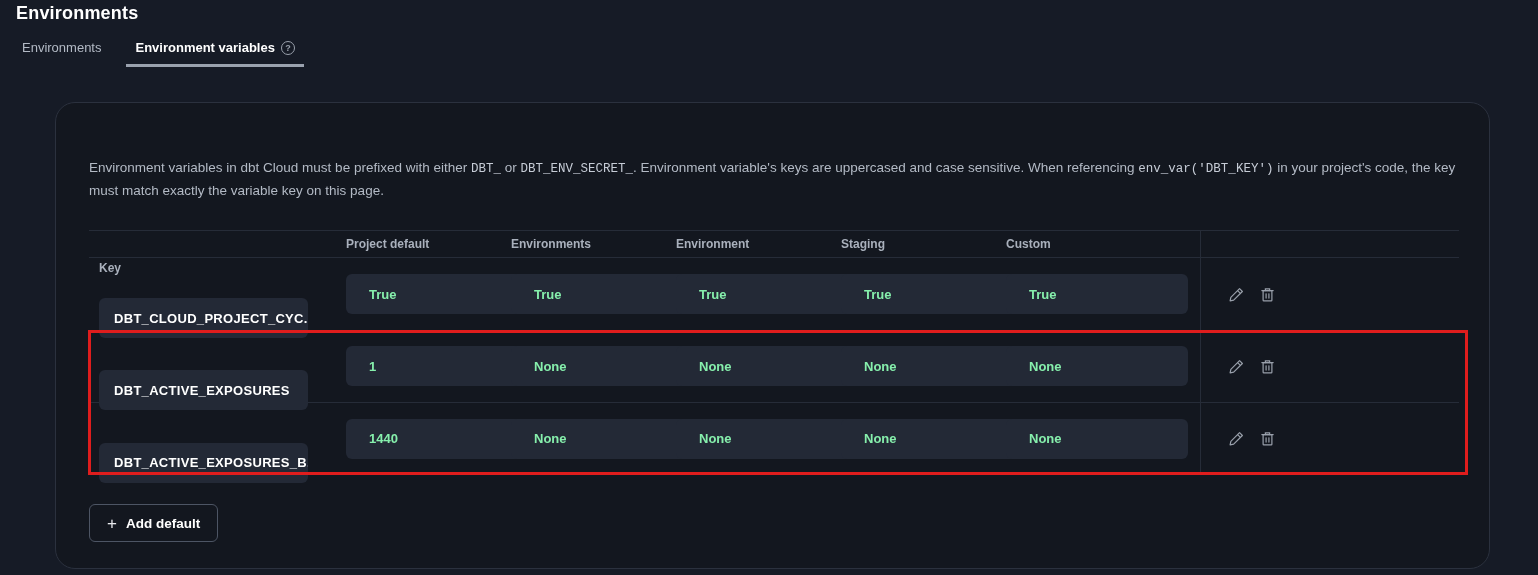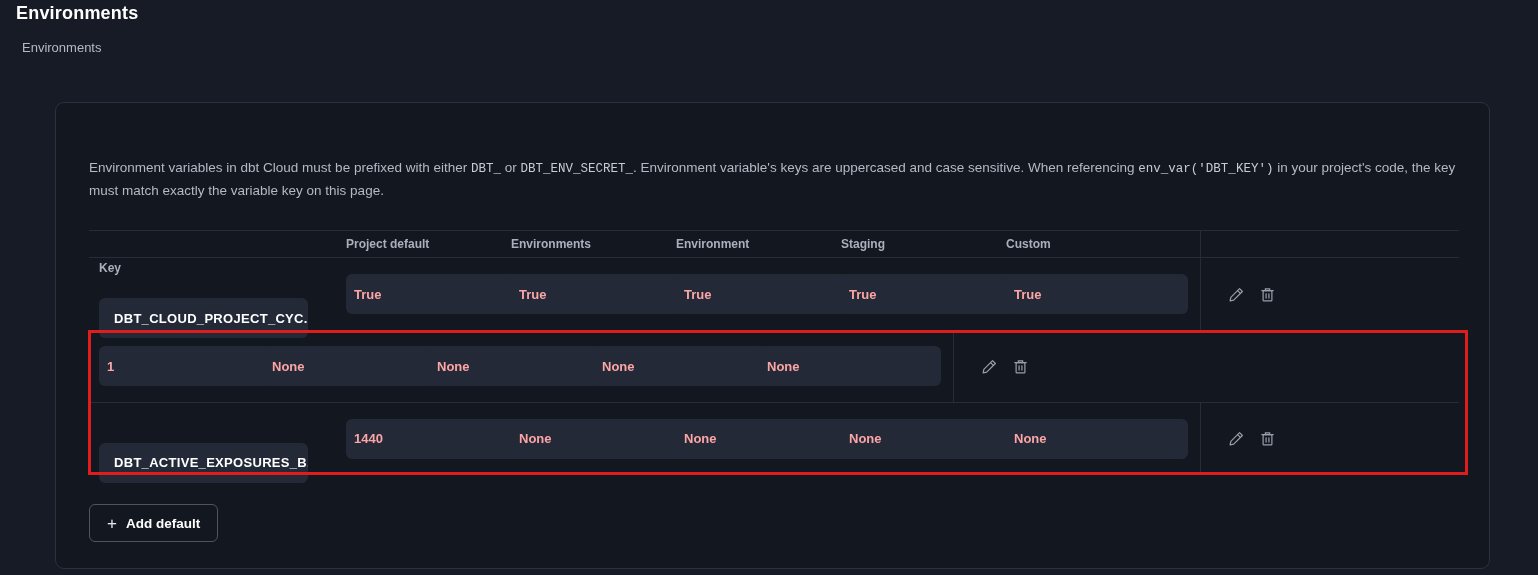--- a/index.html
+++ b/index.html
@@ -33,21 +33,21 @@
   .help-icon{
     display:inline-flex;align-items:center;justify-content:center;
     width:14px;height:14px;border:1px solid var(--icon-grey);border-radius:50%;
     font-size:9px;color:var(--icon-grey);font-weight:700;
   }
   
   .card{
     margin:35px 48px 0 55px;
     background:var(--card-bg);
     border:1px solid var(--card-border);
-    border-radius:9px;
+    border-radius:20px;
     padding:54px 32px 31px 33px;
     height:467px;
   }
   .description{
     font-size:13.5px;line-height:21px;color:var(--text-dim);max-width:1372px;
   }
   .description .code{
     font-family:"Liberation Mono","DejaVu Sans Mono",monospace;
     font-size:12.5px;color:#c6ccd6;
   }
@@ -77,21 +77,21 @@
   }
   .thead .action-col{border-left:1px solid var(--line);}
   .cell-box{
     display:flex;align-items:center;height:40px;border-radius:6px;
     background:var(--cell-bg);font-size:13px;
   }
   .key-box{
     width:209px;padding:0 15px;font-weight:700;color:#ffffff;letter-spacing:.3px;
     white-space:nowrap;overflow:hidden;
   }
-  .val-box{width:181px;padding:0 8px;font-weight:600;color:#fca5a5;}
+  .val-box{width:181px;padding:0 23px;font-weight:600;color:#86efac;}
   .custom-col .val-box{width:182px;}
   .icon-btn{
     width:18px;height:18px;color:var(--icon-grey);cursor:pointer;
     display:inline-flex;align-items:center;justify-content:center;
   }
   .icon-btn svg{width:17px;height:17px;}
   
   .add-btn{
     margin-top:29px;display:inline-flex;align-items:center;gap:9px;
     background:transparent;border:1px solid #4d5564;border-radius:6px;
@@ -104,20 +104,24 @@
 </head>
 <body>
 
 <header class="page-header">
   <h1 class="page-title">Environments</h1>
 </header>
 
 <nav class="tab-bar">
   <div class="tab">
     <span>Environments</span>
+  </div>
+  <div class="tab active">
+    <span>Environment variables</span>
+    <span class="help-icon">?</span>
   </div>
 </nav>
 
 <section class="card">
 
   <p class="description">
     <span>Environment variables in dbt Cloud must be prefixed with either </span><span class="code">DBT_</span><span> or </span><span class="code">DBT_ENV_SECRET_</span><span>. Environment variable's keys are uppercased and case sensitive. When referencing </span><span class="code">env_var('DBT_KEY')</span><span> in your project's code, the key must match exactly the variable key on this page.</span>
   </p>
 
   <div class="env-table">
@@ -167,20 +171,23 @@
               <path d="M14 11v6"></path>
             </svg>
         </span>
       </div>
     </div>
 
     <div class="highlight-group">
       <div class="red-box" style="border-color: rgb(223, 29, 29);"></div>
 
       <div class="trow">
+        <div class="key-col">
+            <span class="cell-box key-box">DBT_ACTIVE_EXPOSURES</span>
+          </div>
         <div class="val-col">
             <span class="cell-box val-box">1</span>
           </div>
         <div class="val-col">
             <span class="cell-box val-box">None</span>
           </div>
         <div class="val-col">
             <span class="cell-box val-box">None</span>
           </div>
         <div class="val-col">

